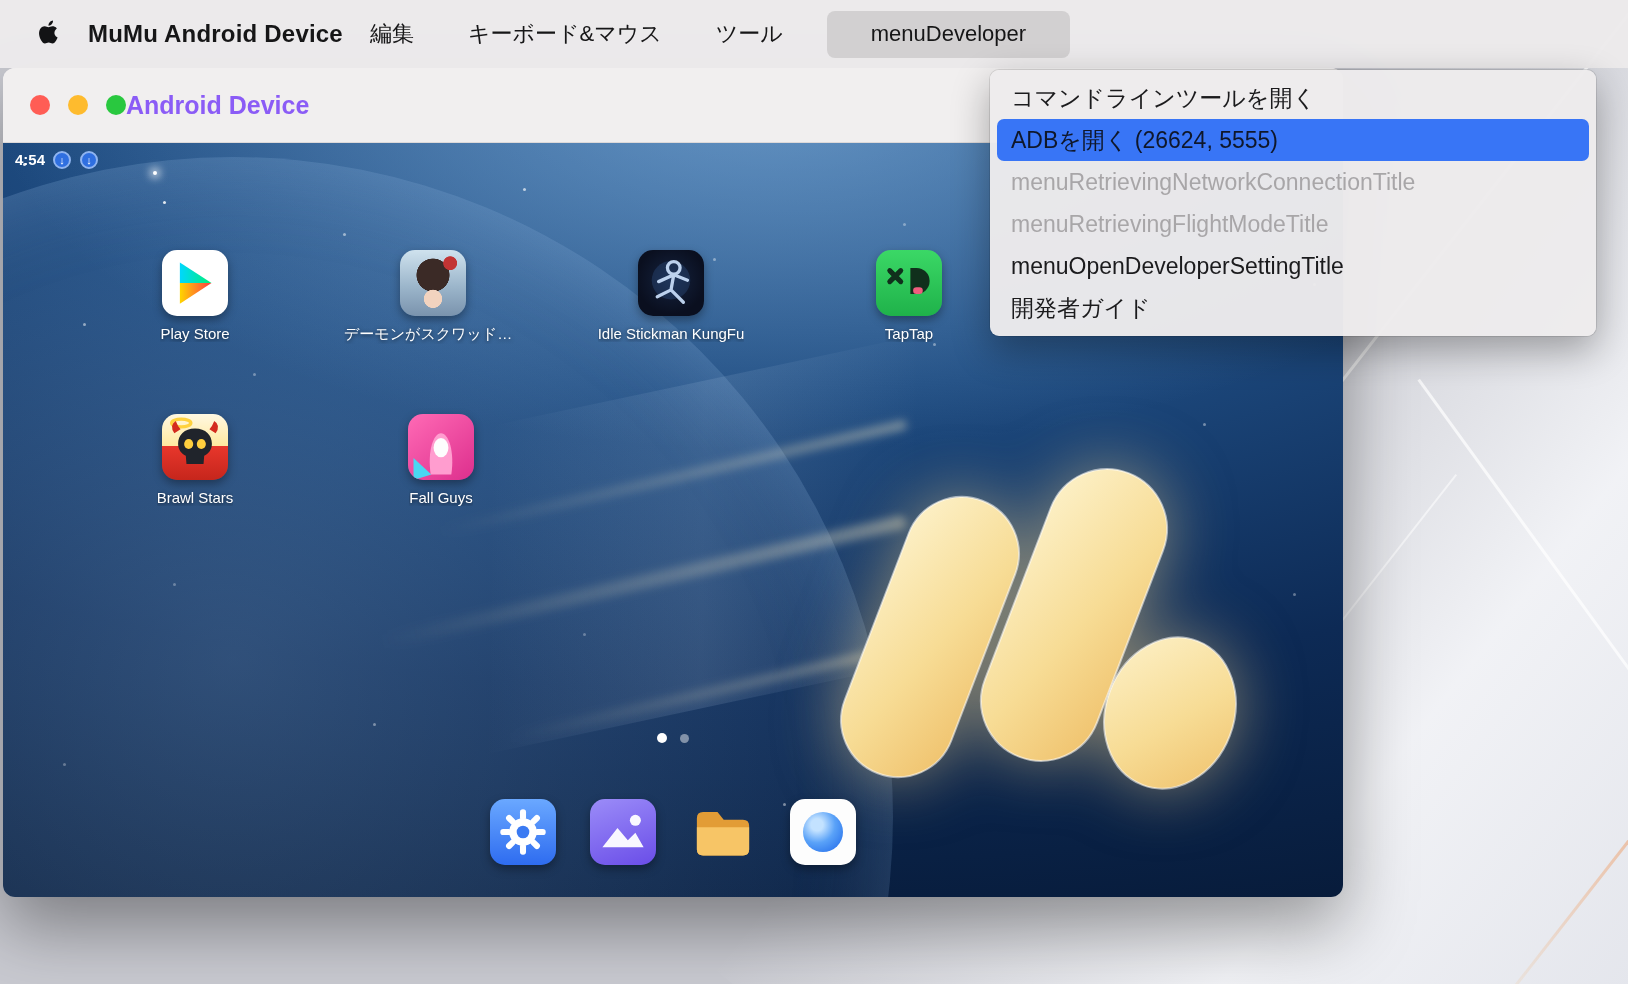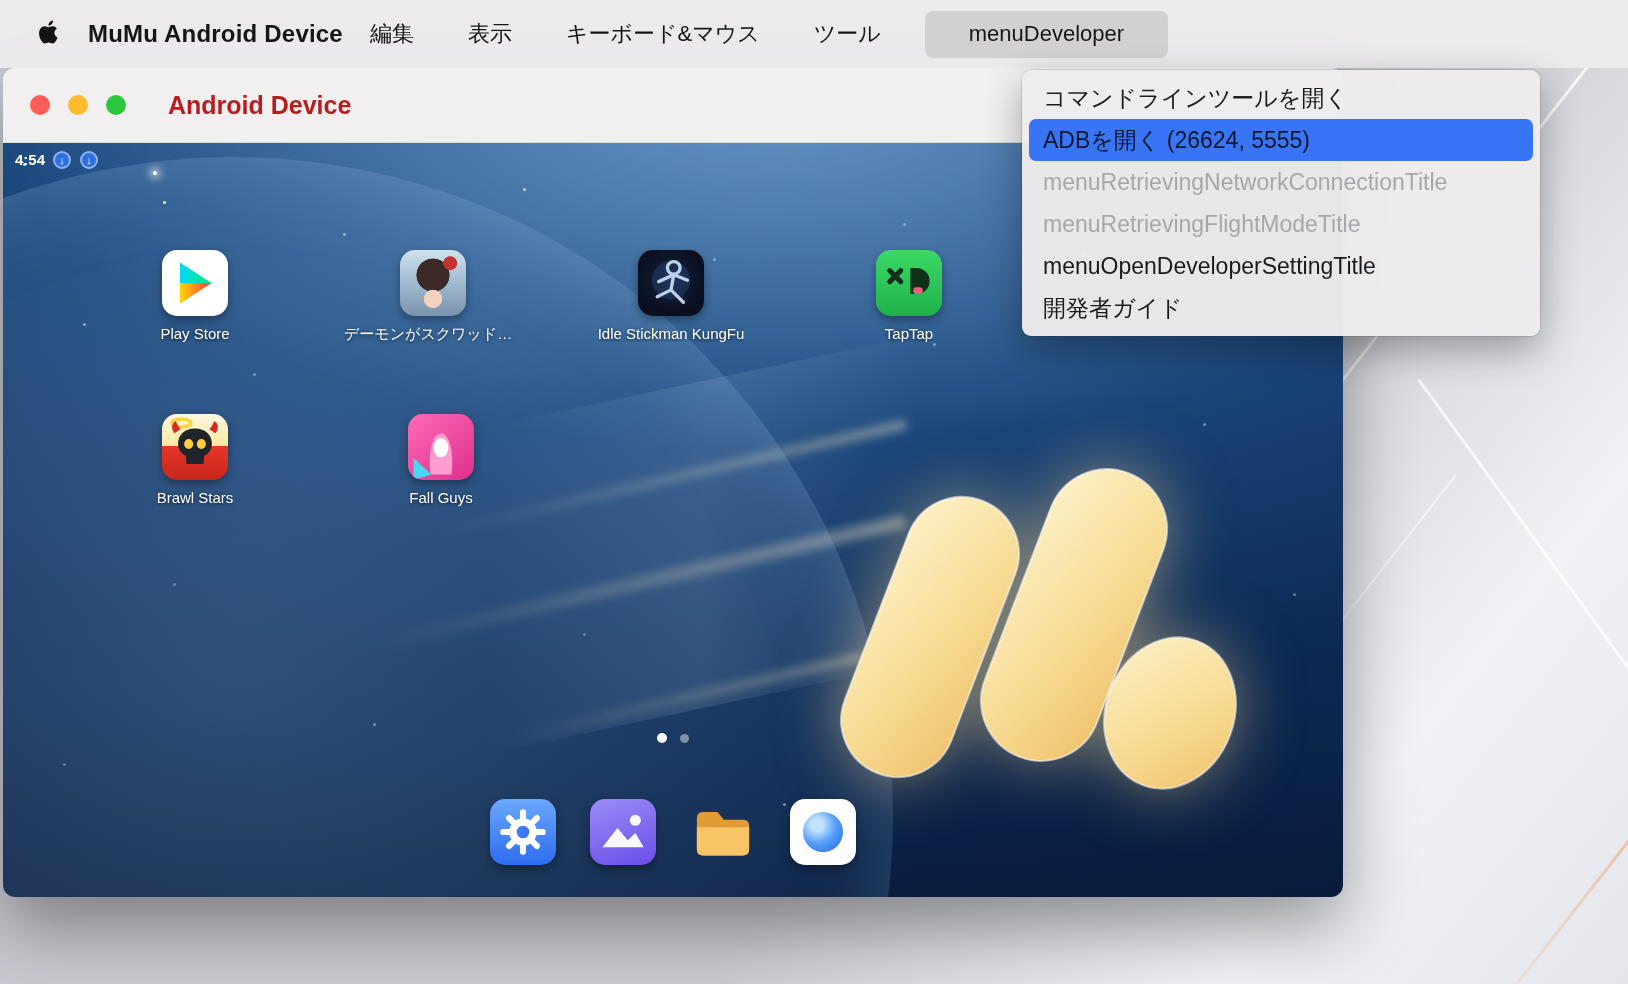--- a/index.html
+++ b/index.html
@@ -26,39 +26,39 @@
   
   .menubar { position:absolute; left:0; top:0; width:100%; height:68px;
     background:rgba(236,234,235,.97); display:flex; align-items:center;
     z-index:15; color:#161617; }
   .apple-wrap { margin-left:38px; display:flex; align-items:center; }
   .mb-appname { font-size:24px; font-weight:700; margin-left:28px; letter-spacing:.2px; }
   .mb-item { font-size:22px; padding:0 27px; height:68px; display:flex; align-items:center; cursor:default; }
   .mb-item.active { height:47px; background:#d2d0d1; border-radius:8px; padding:0 44px; margin-left:17px; }
 
   
-  .dropdown { position:absolute; left:990px; top:70px; width:518px; padding:7px;
+  .dropdown { position:absolute; left:990px; top:70px; width:606px; padding:7px;
     background:rgba(237,235,236,.97); border-radius:9px; z-index:25;
-    box-shadow:0 14px 38px rgba(0,0,0,.32), 0 0 0 1px rgba(0,0,0,.1);margin-left:32px; }
+    box-shadow:0 14px 38px rgba(0,0,0,.32), 0 0 0 1px rgba(0,0,0,.1); }
   .dd-item { height:42px; display:flex; align-items:center; padding:0 14px;
     font-size:23px; color:#1b1b1d; border-radius:7px; white-space:nowrap; overflow:hidden; }
   .dd-item.selected { background:#3875f6; color:#0f172a; }
   .dd-item.disabled { color:#a8a6a8; }
 
   
   .window { position:absolute; left:3px; top:68px; width:1340px; height:829px;
     border-radius:12px; overflow:hidden; background:#f0eeee; z-index:5;
     box-shadow:0 30px 70px rgba(0,0,0,.38); }
   .titlebar { height:75px; background:#f1efef; display:flex; align-items:center;
     border-bottom:1px solid #ddd9d9; }
   .tl { width:20px; height:20px; border-radius:50%; }
   .tl-red { background:#ff5d55; margin-left:27px; }
   .tl-yellow { background:#febb2e; margin-left:18px; }
   .tl-green { background:#29c83f; margin-left:18px; }
-  .wtitle { margin-left:42px; font-size:25px; font-weight:700; color:#b91c1c; }
+  .wtitle { font-size:25px; font-weight:700; color:#8b5cf6; }
 
   .screen { position:absolute; top:75px; left:0; right:0; bottom:0; overflow:hidden;
     background:radial-gradient(145% 115% at 55% -8%, #3d6fa5 0%, #1e4b80 36%, #0d2a55 70%, #071b3a 100%); }
   .beam { position:absolute; left:0; top:0; right:0; height:430px;
     background:radial-gradient(95% 135% at 58% -12%, rgba(150,195,235,.45), rgba(150,195,235,0) 62%); }
   .planet { position:absolute; left:-430px; bottom:-580px; width:1320px; height:1320px; border-radius:50%;
     background:radial-gradient(circle at 50% 38%, rgba(140,180,220,.28), rgba(80,120,170,.13) 58%, transparent 74%);
     box-shadow:inset 0 0 90px rgba(160,200,240,.25); }
   .stars { position:absolute; left:20px; top:20px; width:3px; height:3px; border-radius:50%;
     background:rgba(255,255,255,.85);
@@ -142,21 +142,20 @@
   <span class="apple-wrap">
     <span>
       <svg width="22" height="27" viewBox="-1 -1 22 26">
         <path fill="#131315" d="M15.4 12.6c0-3 2.4-4.4 2.5-4.5-1.3-2-3.4-2.3-4.1-2.3-1.8-.2-3.4 1-4.3 1-.9 0-2.3-1-3.8-1-1.9 0-3.7 1.1-4.7 2.9-2 3.5-.5 8.7 1.4 11.5 1 1.4 2.1 2.9 3.6 2.8 1.4-.1 2-.9 3.7-.9s2.2.9 3.8.9c1.5 0 2.5-1.4 3.5-2.8 1.1-1.6 1.5-3.1 1.6-3.2-.1 0-3.1-1.2-3.2-4.4z"></path>
         <path fill="#131315" d="M12.8 3.6c.8-1 1.3-2.3 1.2-3.6-1.1.1-2.5.8-3.3 1.7-.7.8-1.4 2.2-1.2 3.5 1.2.1 2.5-.6 3.3-1.6z"></path>
       </svg>
     </span>
   </span>
   <span class="mb-appname">MuMu Android Device</span>
   <span class="mb-item">編集</span>
-  <span class="mb-item">表示</span>
   <span class="mb-item">キーボード&amp;マウス</span>
   <span class="mb-item">ツール</span>
   <span class="mb-item active">menuDeveloper</span>
 </div>
 
 <div class="window">
   <div class="titlebar">
     <span class="tl tl-red"></span>
     <span class="tl tl-yellow"></span>
     <span class="tl tl-green"></span>

